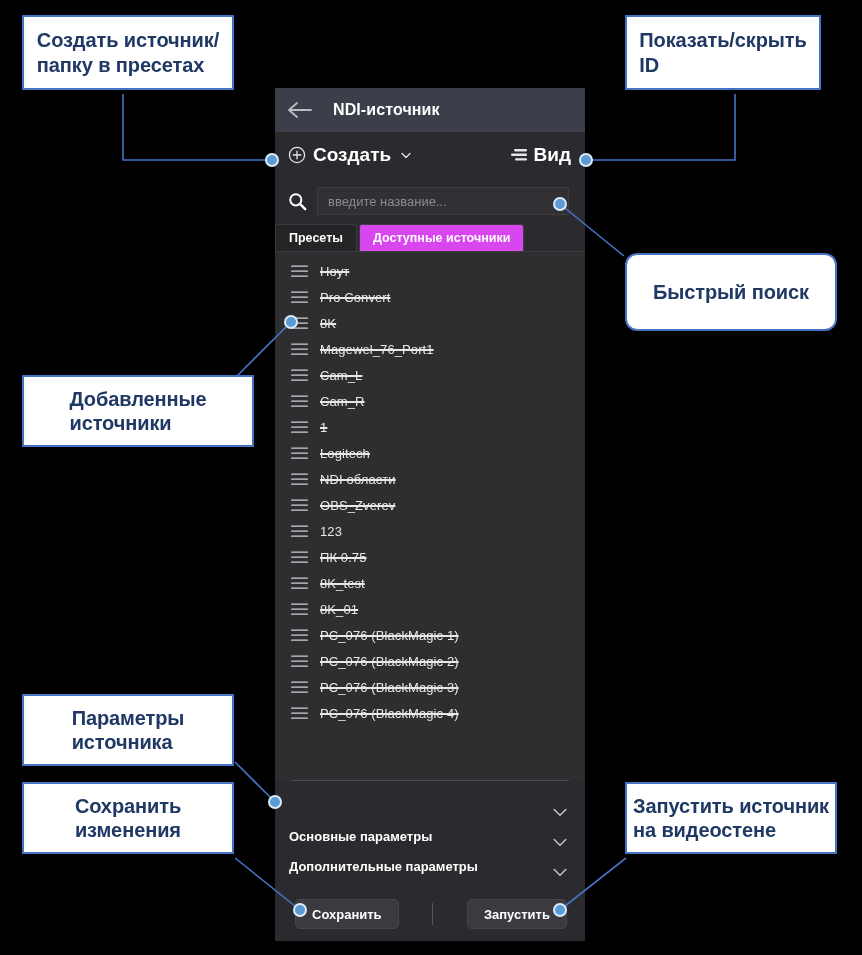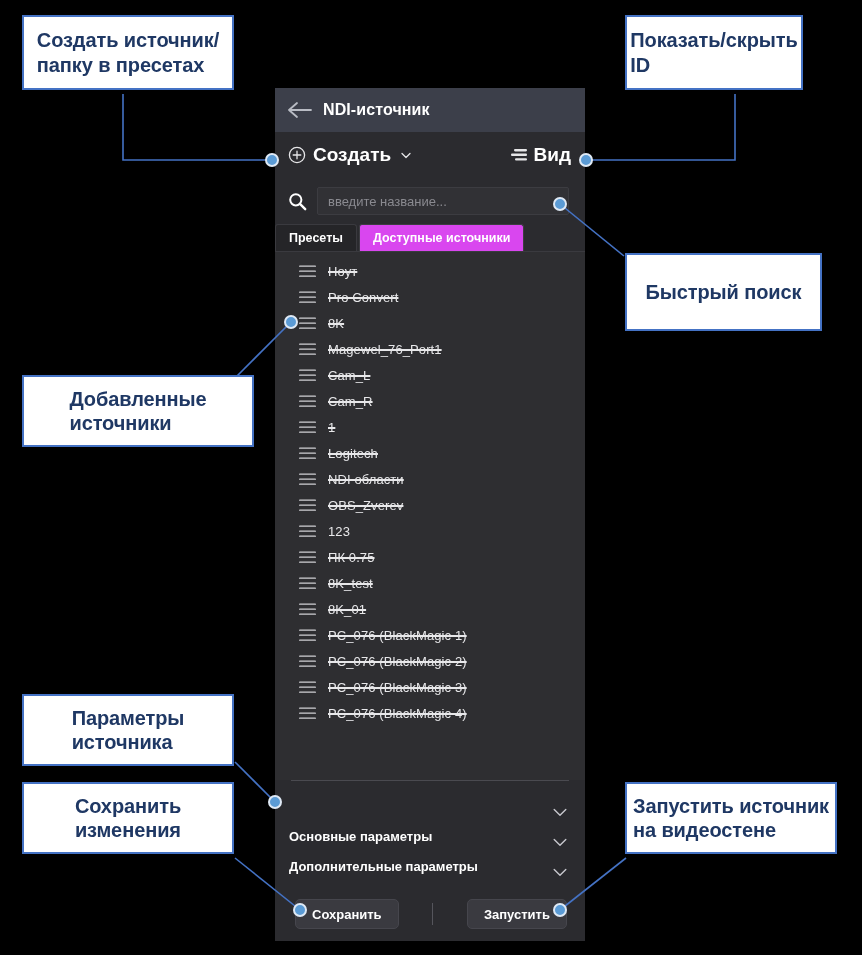--- a/index.html
+++ b/index.html
@@ -71,20 +71,21 @@
     width: 26px; height: 22px;
     margin-right: 10px;
     flex: 0 0 26px;
     display: block;
   }
   .title-text {
     color: #ffffff;
     font-size: 16px;
     font-weight: bold;
     letter-spacing: 0.1px;
+    margin-left: 10px;
   }
 
   
   .toolbar {
     height: 46px;
     flex: 0 0 46px;
     display: flex;
     align-items: center;
     padding: 0 14px 0 13px;
     box-sizing: border-box;
@@ -171,21 +172,21 @@
     flex: 1 1 auto;
     background: #2e2e31;
     border-top: 1px solid #3a3a3f;
     overflow: hidden;
     padding-top: 6px;
   }
   .list-row {
     height: 26px;
     display: flex;
     align-items: center;
-    padding-left: 24px;
+    padding-left: 16px;
     box-sizing: border-box;
     text-align: right;
   }
   .drag-icon {
     width: 17px; height: 13px;
     flex: 0 0 17px;
     display: block;
     margin-right: 12px;
   }
   .item-label {
@@ -287,23 +288,23 @@
 
   <polyline points="235,762 275,802" fill="none" stroke="#4472c4" stroke-width="1.6"></polyline>
 
   <polyline points="235,858 300,910" fill="none" stroke="#4472c4" stroke-width="1.6"></polyline>
 
   <polyline points="626,858 560,910" fill="none" stroke="#4472c4" stroke-width="1.6"></polyline>
 </svg>
 
 <div class="callout" style="left:22px;  top:15px;  width:212px; height:75px;">Создать источник/<br>папку в пресетах</div>
 
-<div class="callout" style="left:625px; top:15px;  width:178px; height:75px;">Показать/скрыть<br>ID</div>
-
-<div class="callout" style="left:625px; top:253px; width:197px; height:78px;">Быстрый поиск</div>
+<div class="callout" style="left:625px; top:15px;  width:196px; height:75px;">Показать/скрыть<br>ID</div>
+
+<div class="callout" style="left:625px; top:253px; width:212px; height:78px;border-radius:12px;">Быстрый поиск</div>
 
 <div class="callout" style="left:22px;  top:375px; width:232px; height:72px;">Добавленные<br>источники</div>
 
 <div class="callout" style="left:22px;  top:694px; width:212px; height:72px;">Параметры<br>источника</div>
 
 <div class="callout" style="left:22px;  top:782px; width:212px; height:72px;">Сохранить<br>изменения</div>
 
 <div class="callout" style="left:625px; top:782px; width:212px; height:72px;">Запустить источник<br>на видеостене</div>
 
 <div id="app-window">

